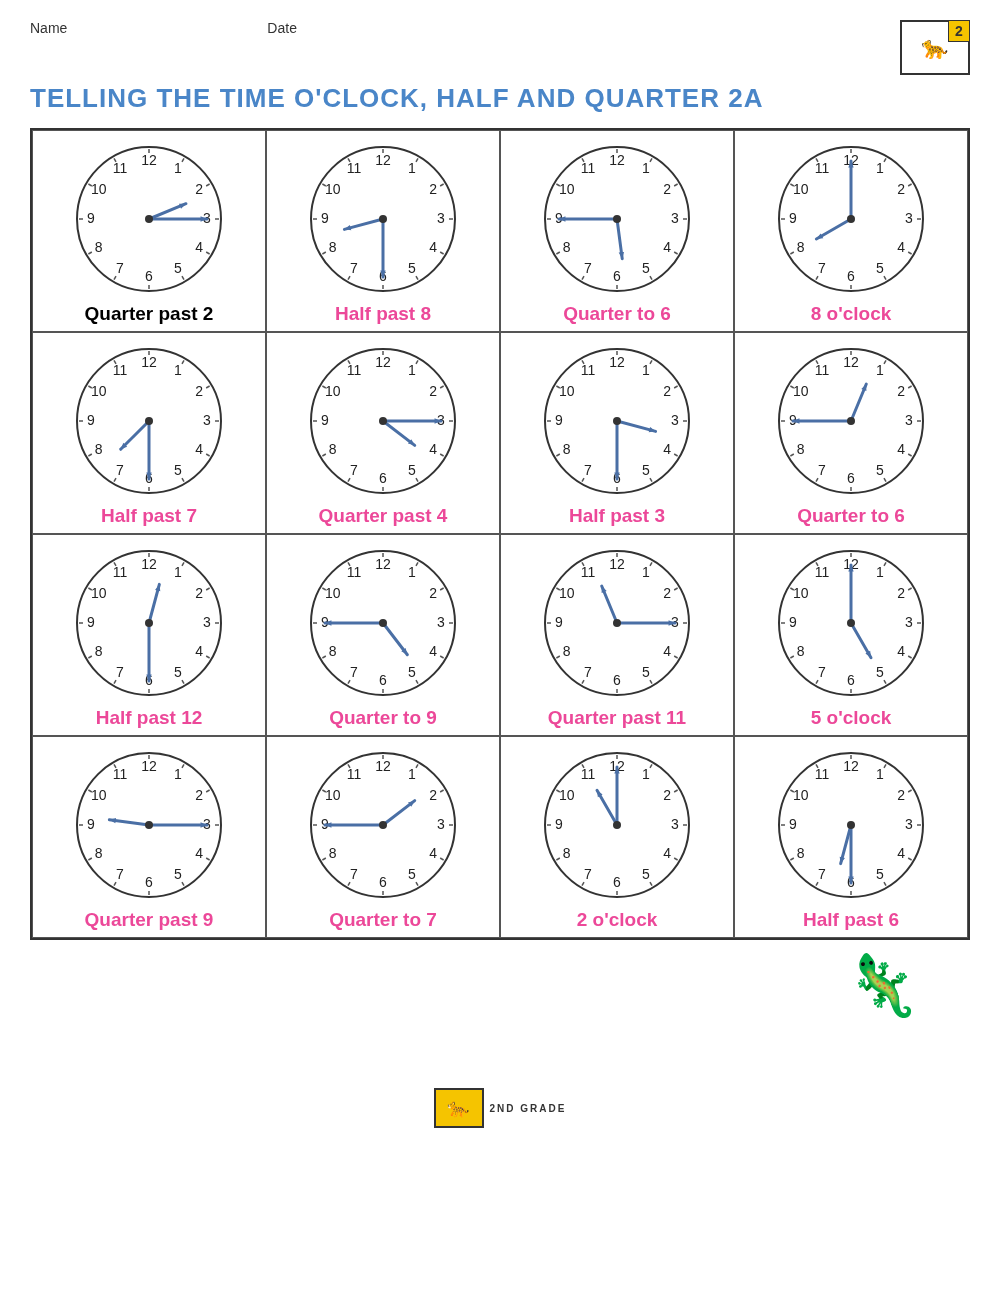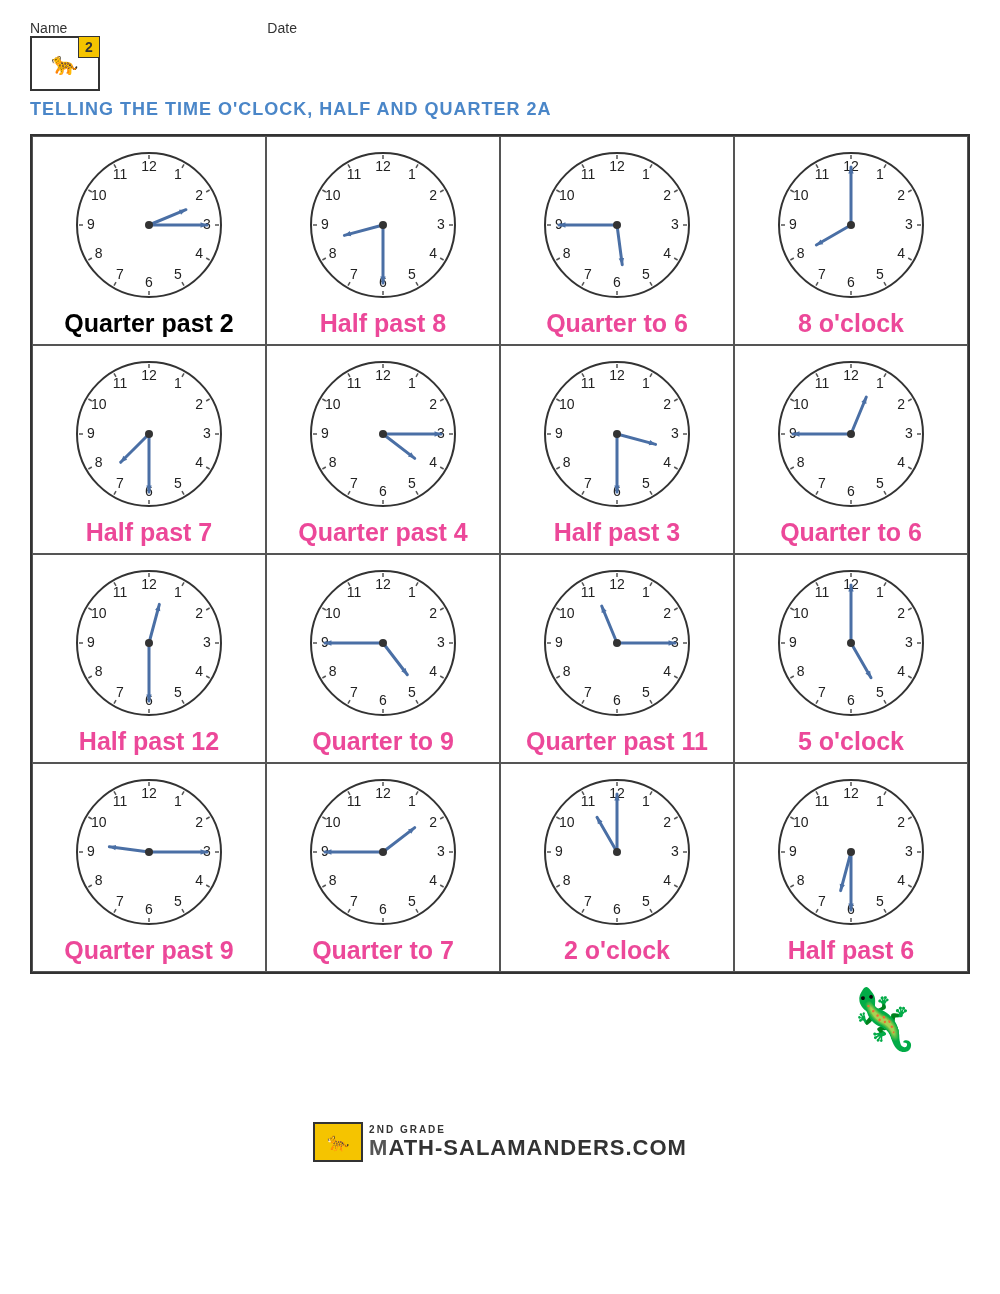--- a/index.html
+++ b/index.html
@@ -8,21 +8,20 @@
       font-family: Arial, sans-serif;
       width: 1000px;
       min-height: 1294px;
       padding: 20px 30px;
     }
     .top-bar {
       display: flex;
       justify-content: space-between;
       align-items: flex-start;
       margin-bottom: 8px;
-      flex-direction: column;
     }
     .name-date {
       display: flex;
       gap: 200px;
       font-size: 14px;
       color: #333;
     }
     .logo-box {
       border: 2px solid #333;
       width: 70px;
@@ -44,40 +43,40 @@
       width: 22px;
       height: 22px;
       display: flex;
       align-items: center;
       justify-content: center;
       font-size: 14px;
       font-weight: bold;
       border: 1px solid #333;
     }
     .page-title {
-      font-size: 18px;
+      font-size: 26px;
       font-weight: bold;
       color: #4a86c8;
       letter-spacing: 1px;
       margin-bottom: 14px;
     }
     .grid {
       border: 2px solid #333;
       display: grid;
       grid-template-columns: repeat(4, 1fr);
     }
     .cell {
       border: 1px solid #555;
       display: flex;
       flex-direction: column;
       align-items: center;
       padding: 8px 4px 6px;
     }
     .cell-label {
-      font-size: 25px;
+      font-size: 19px;
       font-weight: bold;
       margin-top: 4px;
       text-align: center;
     }
     .cell-label.red { color: #ec4899; }
     .cell-label.black { color: #000; }
     .clock-svg {
       width: 160px;
       height: 160px;
     }
@@ -696,18 +695,15 @@
   <div style="position:absolute; right: 50px; top: 0; font-size: 60px;">🦎</div>
 </div>
 
 <div class="footer">
   <div class="salamander-logo">
     <div class="logo-icon">
       <span style="font-size:18px;">🐆</span>
     </div>
     <div>
       <div class="grade-text">2ND GRADE</div>
-      <div style="font-size:22px; font-weight:bold; letter-spacing:1px;">
-        <span style="color:#555; font-size:22px;">M</span><span>ATH-SALAMANDERS.COM</span>
-      </div>
     </div>
   </div>
 </div>
 
 </body></html>

